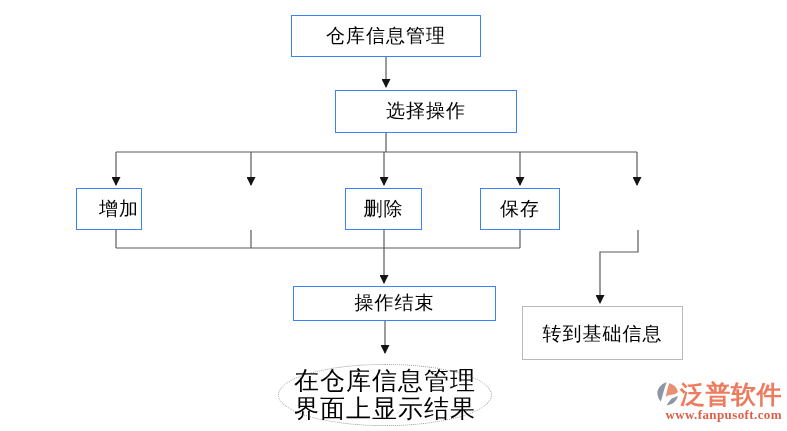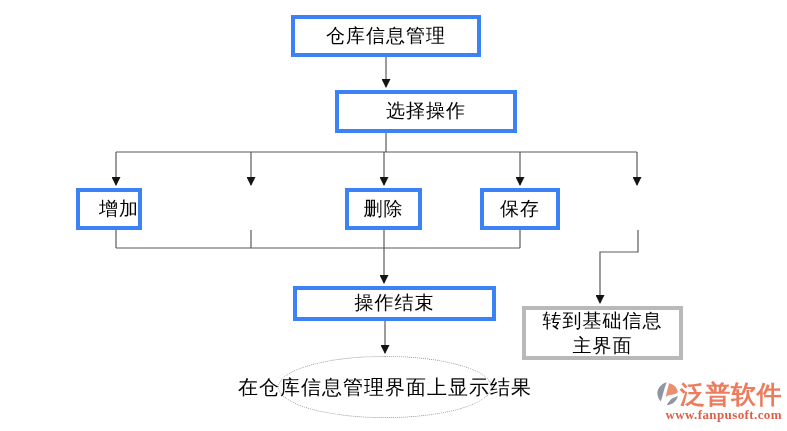--- a/index.html
+++ b/index.html
@@ -23,21 +23,21 @@
     height: 431px;
   }
   .ln {
     fill: none;
     stroke: #5a5a5a;
     stroke-width: 1.2;
   }
   .node {
     position: absolute;
     box-sizing: border-box;
-    border: 4px solid #3b82f6;
+    border: 1px solid #3b82f6;
     background: #ffffff;
     display: flex;
     flex-direction: column;
     align-items: center;
     justify-content: center;
     font-size: 19px;
     color: #000000;
     letter-spacing: 1px;
     line-height: 1.2;
     text-align: center;
@@ -49,28 +49,29 @@
   .node-modify    { left: 212px; top: 188px; width: 78px;  height: 42px; }
   .node-delete    { left: 345px; top: 188px; width: 77px;  height: 42px; }
   .node-save      { left: 480px; top: 188px; width: 80px;  height: 42px; }
   .node-back      { left: 605px; top: 188px; width: 67px;  height: 42px; }
   .node-end       { left: 293px; top: 286px; width: 203px; height: 35px; }
   .node-goto      { left: 522px; top: 306px; width: 161px; height: 54px;
                     border-color: #b9b9b9; line-height: 25px; letter-spacing: 1px; }
   .node-result {
     position: absolute;
     box-sizing: border-box;
-    left: 278px; top: 356px; width: 214px; height: 62px;
+    left: 278px; top: 364px; width: 214px; height: 62px;
     border: 1px dotted #9a9a9a;
     border-radius: 50%;
     background: #ffffff;
     display: flex;
+    flex-direction: column;
     align-items: center;
     justify-content: center;
-    font-size: 20px;
+    font-size: 25px;
     color: #000000;
     letter-spacing: 1px;
     line-height: 28px;
     text-align: center;
     white-space: nowrap;
   }
   .watermark {
     position: absolute;
     left: 650px;
     top: 379px;
@@ -158,21 +159,20 @@
     <span>保存</span>
   </div>
 
 
   <div class="node node-end">
     <span>操作结束</span>
   </div>
 
   <div class="node node-goto">
     <span>转到基础信息</span>
-    <span>主界面</span>
   </div>
 
   <div class="node-result">
     <span>在仓库信息管理</span>
     <span>界面上显示结果</span>
   </div>
 
   <div class="watermark">
     <div class="brand-row">
       <svg width="25" height="28" viewBox="0 0 30 32" xmlns="http://www.w3.org/2000/svg">

